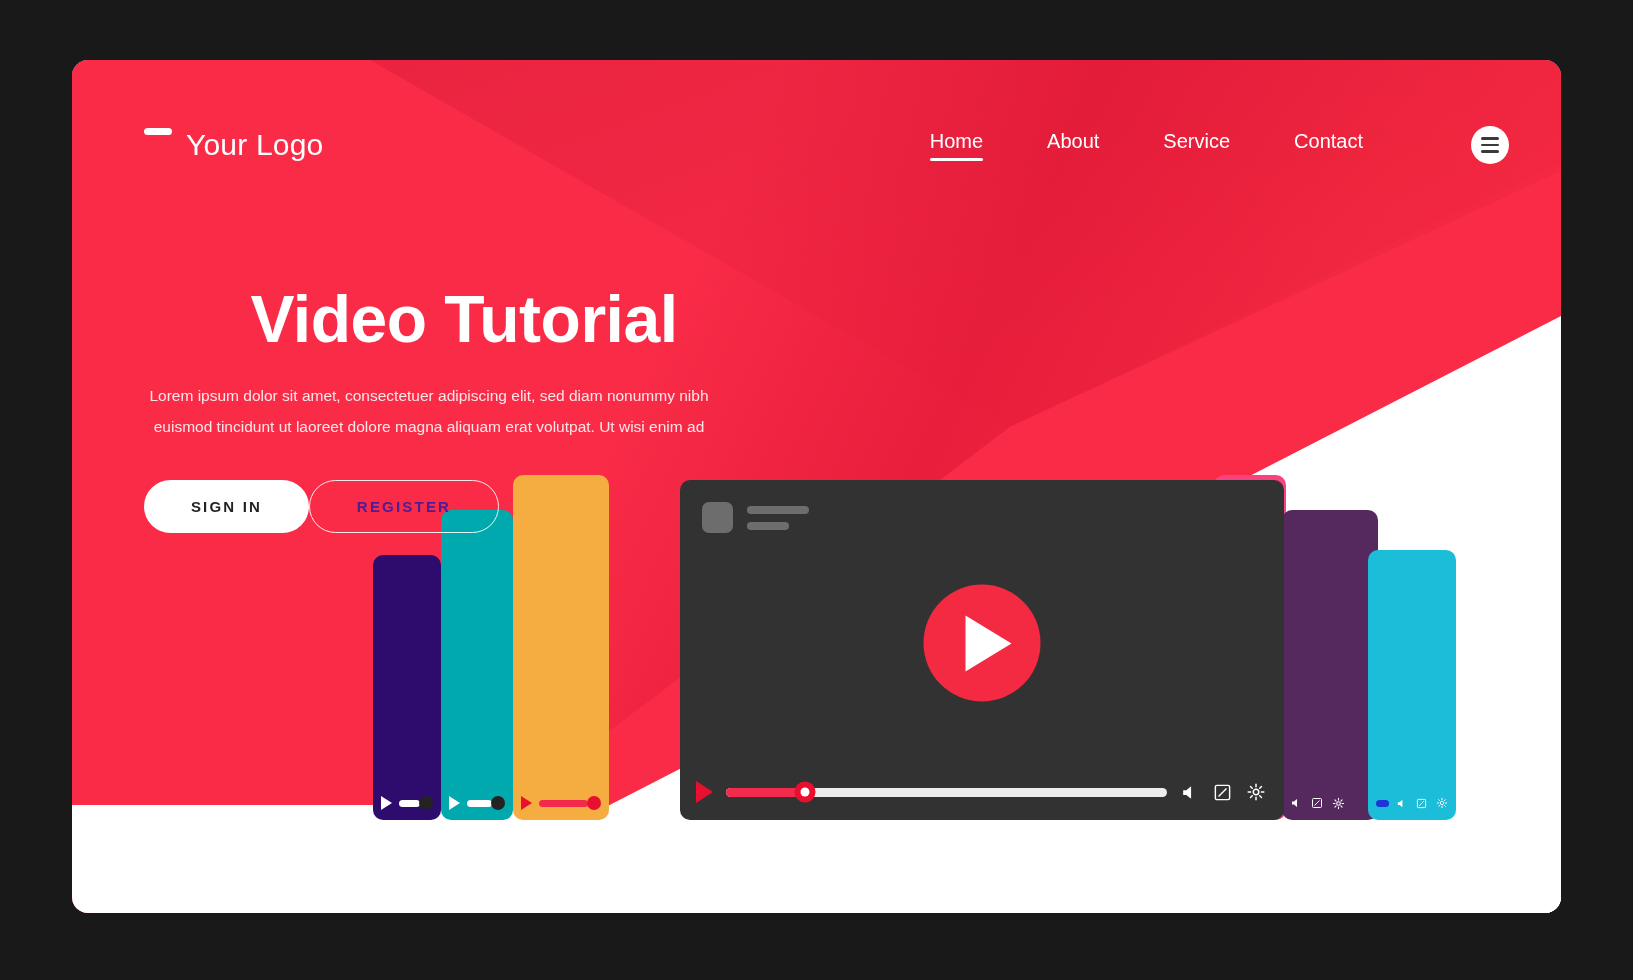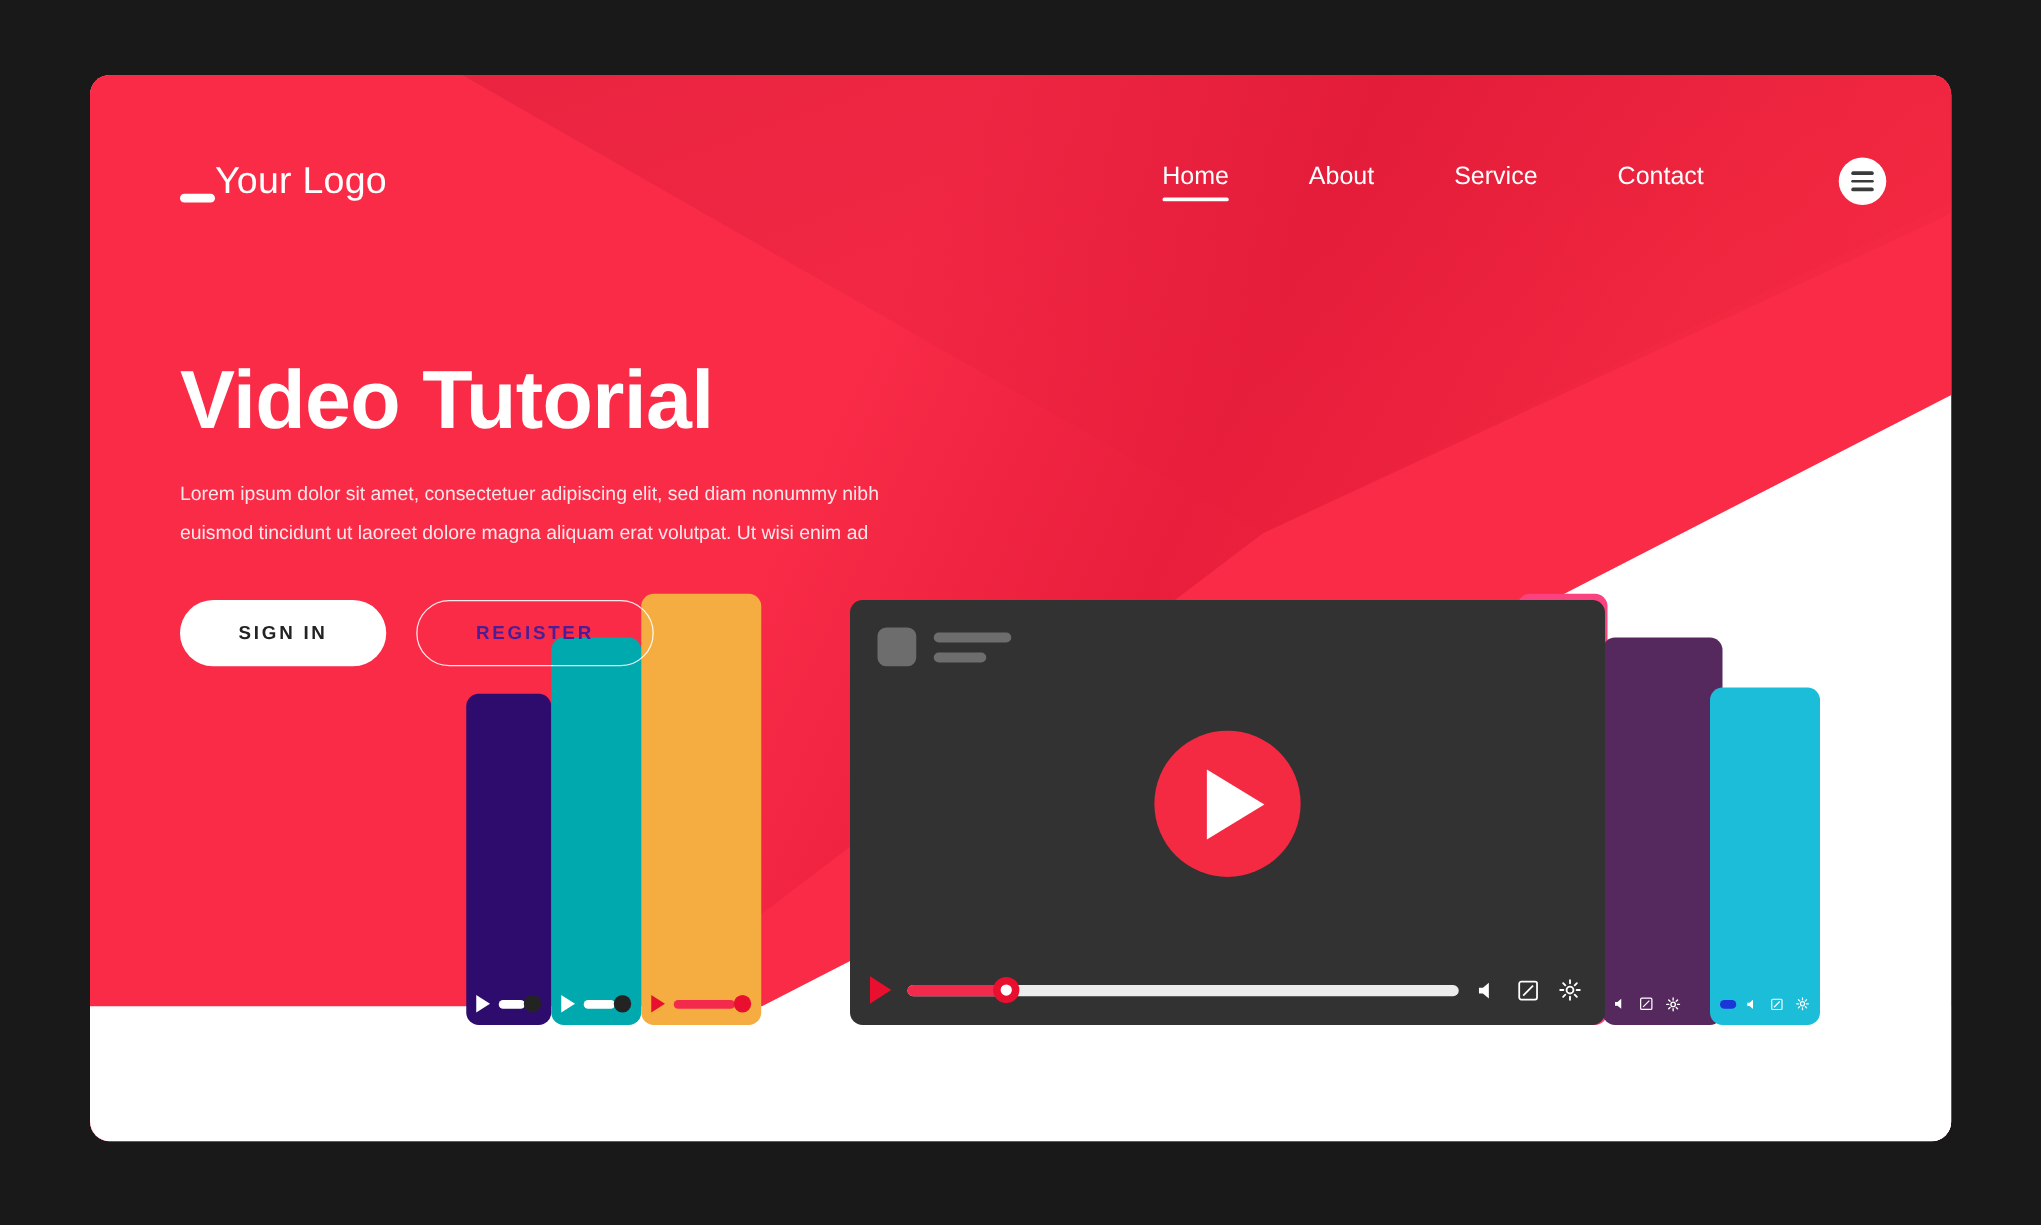--- a/index.html
+++ b/index.html
@@ -56,21 +56,21 @@
   }
 
   
   .header {
     position:absolute; left:0; right:0; top:0;
     height:170px;
     display:flex; align-items:center;
     padding:0 52px 0 72px;
     z-index:40;
   }
-  .logo { display:flex; align-items:flex-end; }
+  .logo { display:flex; align-items:flex-start; gap:14px; }
   .logo-dash { width:28px; height:7px; background:#fff; border-radius:4px; }
   .logo-text { color:#fff; font-size:30px; letter-spacing:.2px; }
 
   .nav { margin-left:auto; display:flex; align-items:center; gap:64px; }
   .nav-link {
     color:#fff; font-size:20px; text-decoration:none;
     position:relative; padding-bottom:8px; cursor:pointer;
   }
   .nav-link.active::after {
     content:""; position:absolute; left:0; right:0; bottom:0;
@@ -78,30 +78,30 @@
   }
   .burger {
     width:38px; height:38px; border-radius:50%;
     background:#fff; margin-left:44px;
     display:flex; flex-direction:column; align-items:center; justify-content:center;
     gap:4px; cursor:pointer;
   }
   .burger span { display:block; width:18px; height:2.4px; background:#3a3a3a; border-radius:2px; }
 
   
-  .hero { position:absolute; left:72px; top:225px; z-index:40; width:640px; }
+  .hero { position:absolute; left:72px; top:225px; z-index:40; width:640px;text-align:center; }
   .hero h1 {
     color:#fff; font-size:66px; font-weight:bold;
     letter-spacing:-.5px; line-height:1.05;
   }
   .hero p {
     margin-top:26px;
     color:#fde6e9; font-size:15.5px; line-height:2.0; max-width:570px;
   }
-  .cta { margin-top:38px; display:flex; gap:24px; }
+  .cta { margin-top:38px; display:flex; }
   .btn {
     height:53px; border-radius:27px;
     display:flex; align-items:center; justify-content:center;
     font-size:15px; font-weight:bold; letter-spacing:2.2px; cursor:pointer;
   }
   .btn-primary { width:165px; background:#fff; color:#232323; border:none; }
   .btn-ghost { width:190px; background:transparent; color:#4c1d95; border:1.8px solid rgba(255,255,255,.9); }
 
   
   .cards { position:absolute; left:0; right:0; bottom:0; top:0; z-index:20; }

